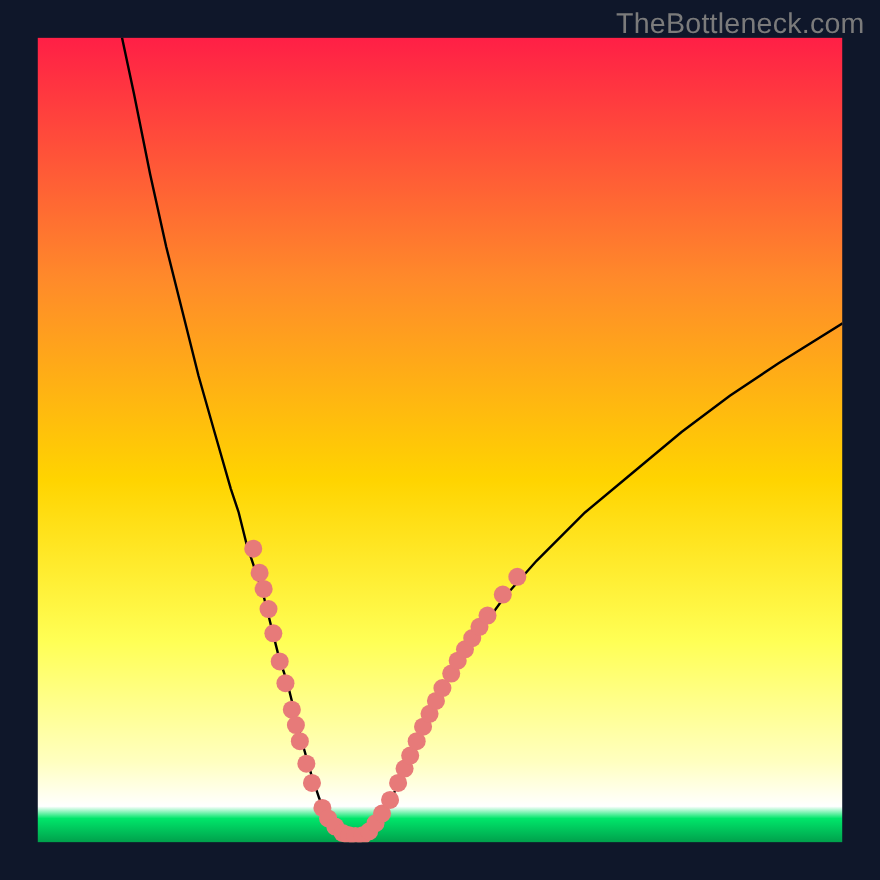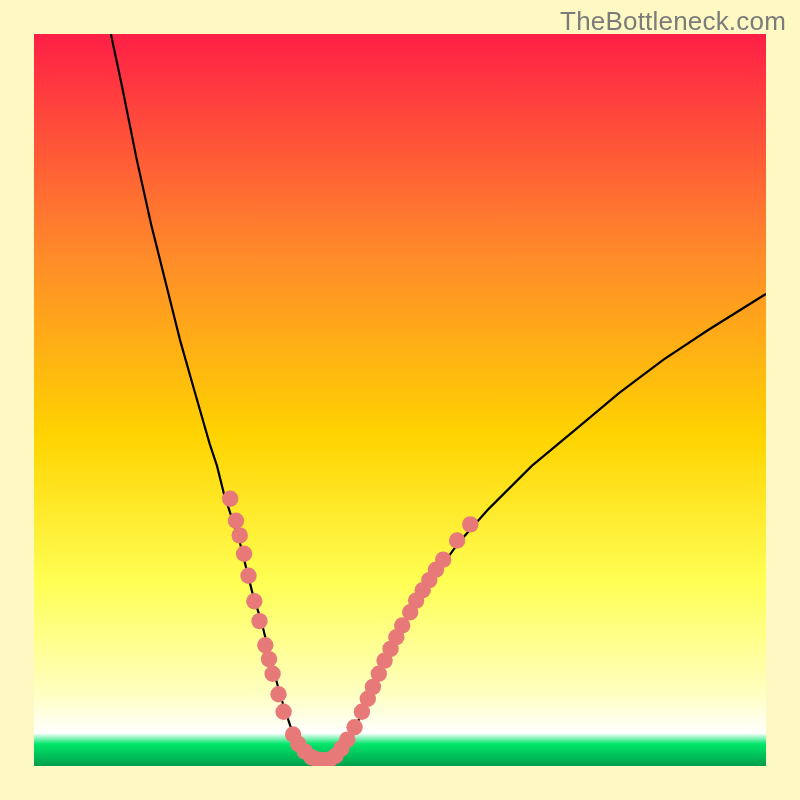--- a/index.html
+++ b/index.html
@@ -10,21 +10,21 @@
     background: #000;
     overflow: hidden;
     font-family: Arial, Helvetica, sans-serif;
   }
   .frame {
     position: absolute;
     top: 0;
     left: 0;
     width: 800px;
     height: 800px;
-    background: #fef9c3;
+    background: #0f172a;
   }
   .plot {
     position: absolute;
     top: 34px;
     left: 34px;
     width: 732px;
     height: 732px;
     overflow: hidden;
   }
   .gradient {

